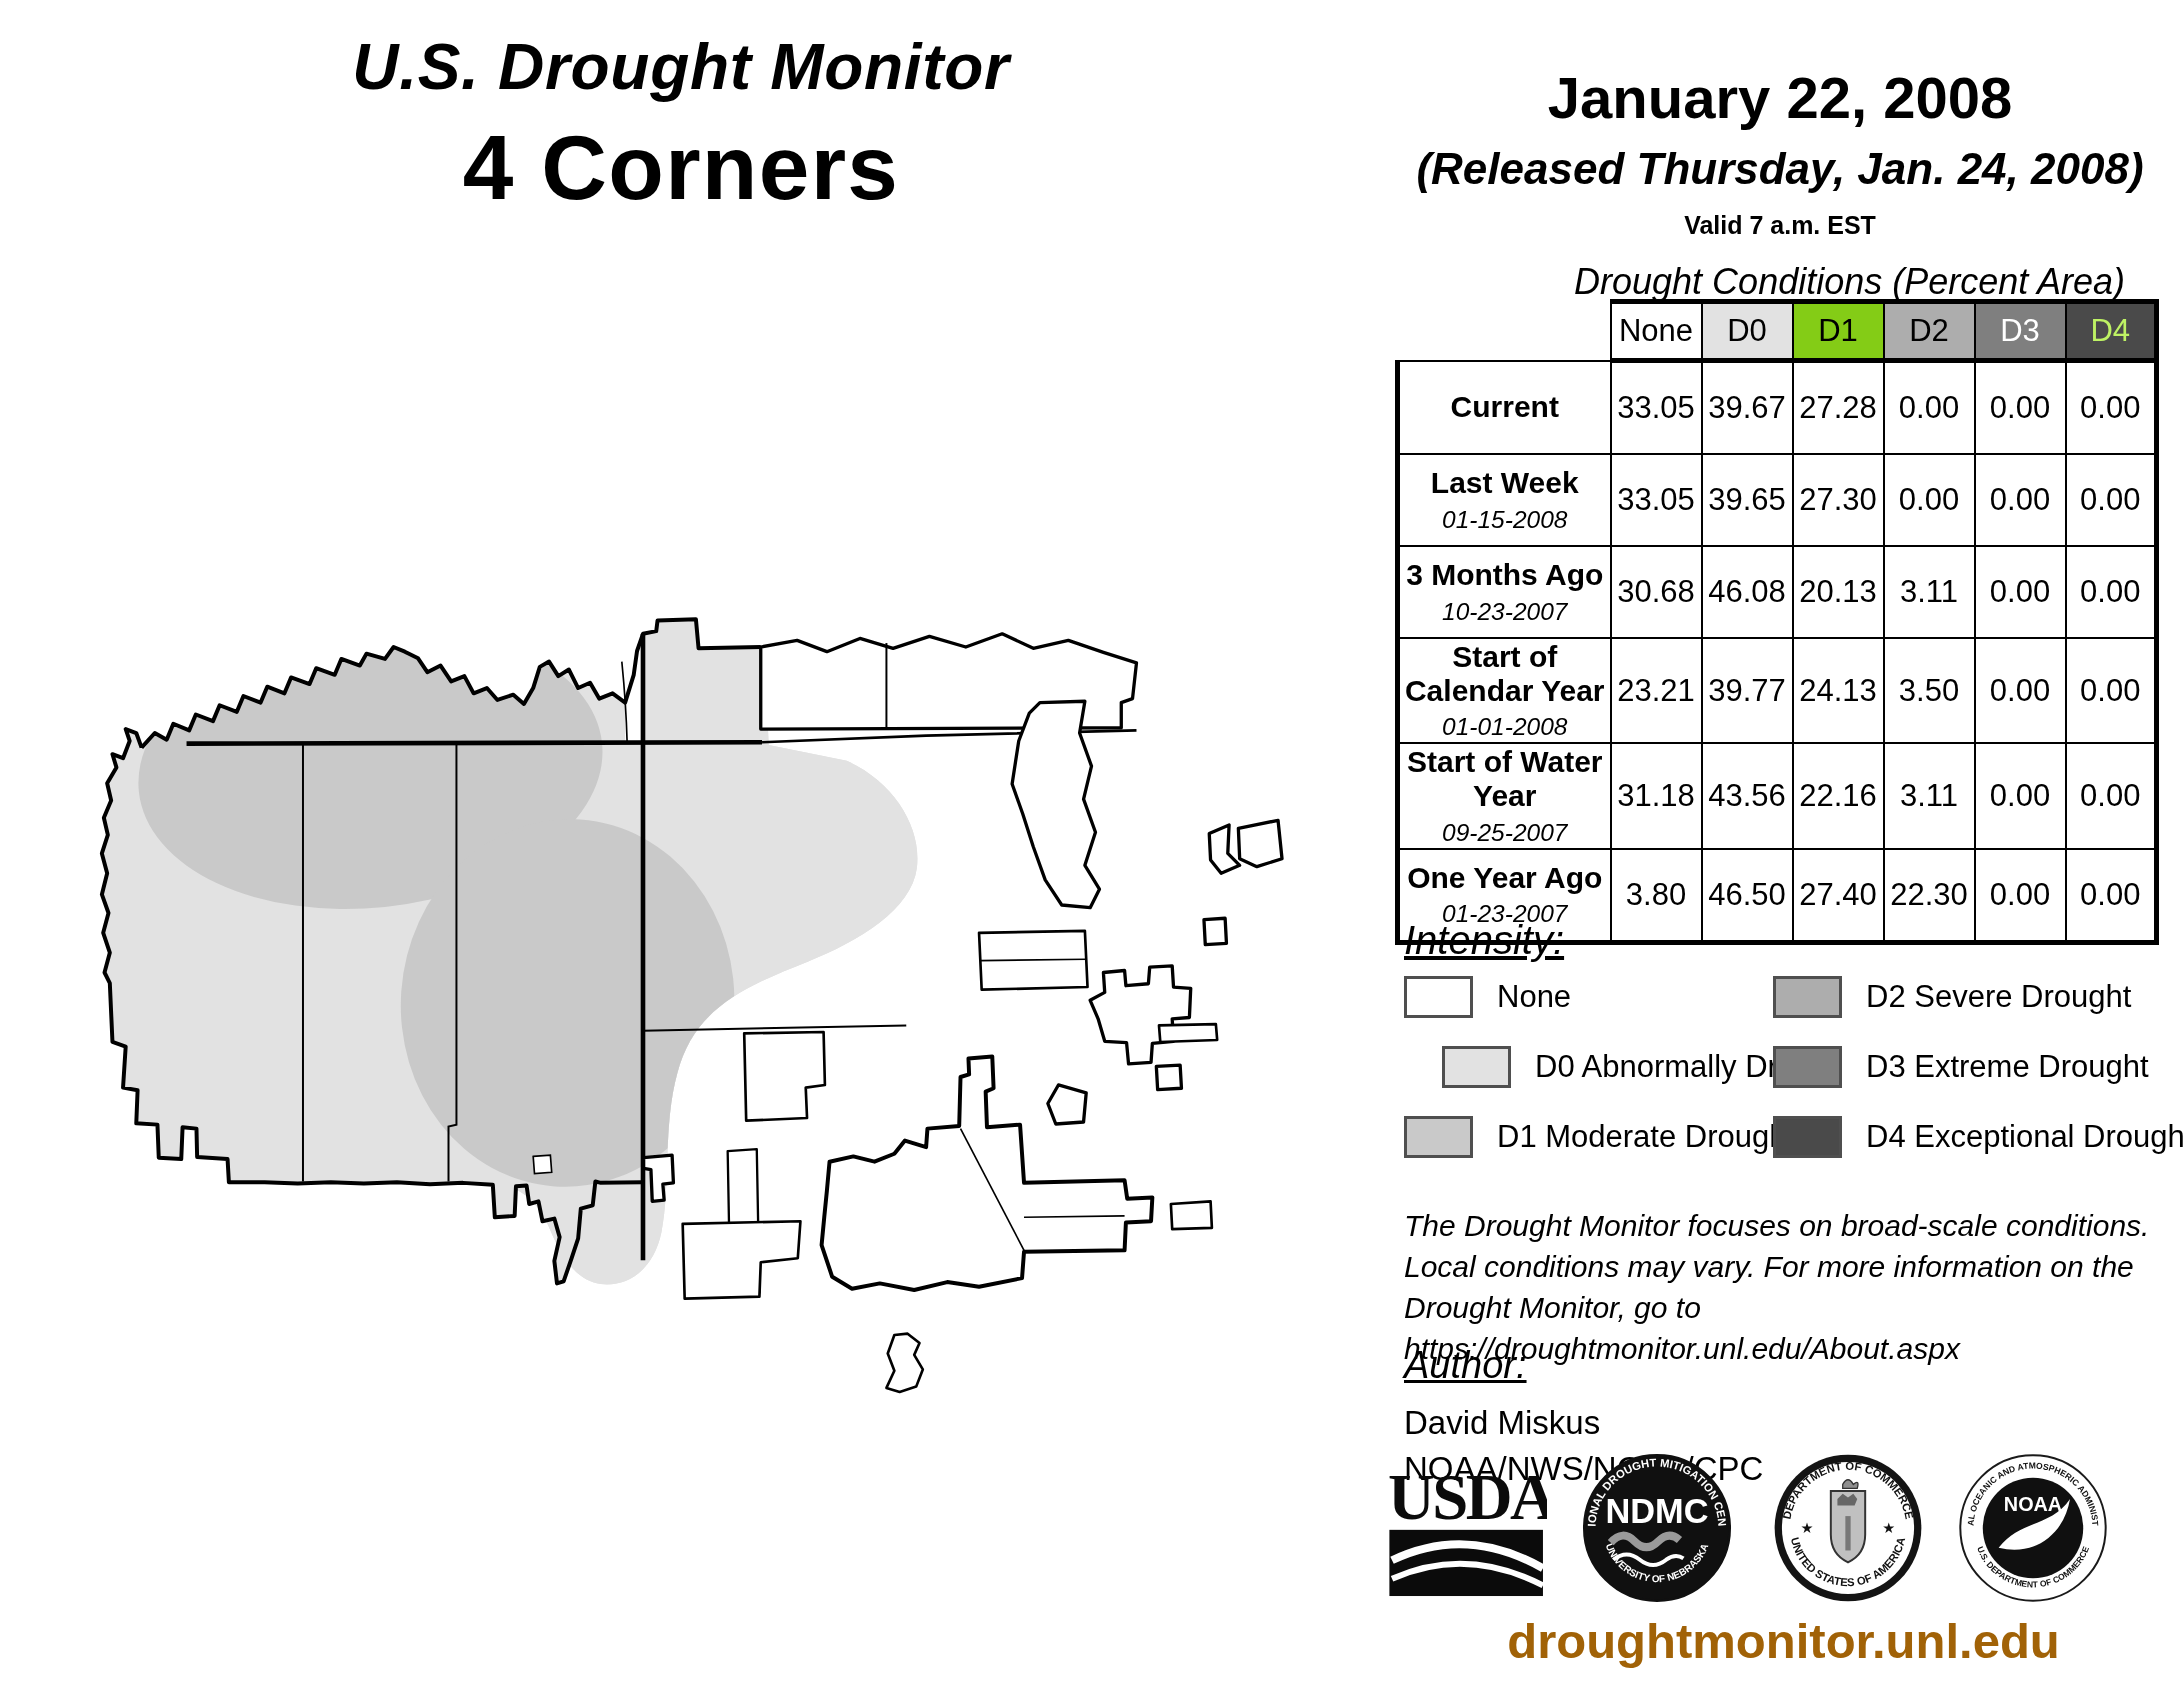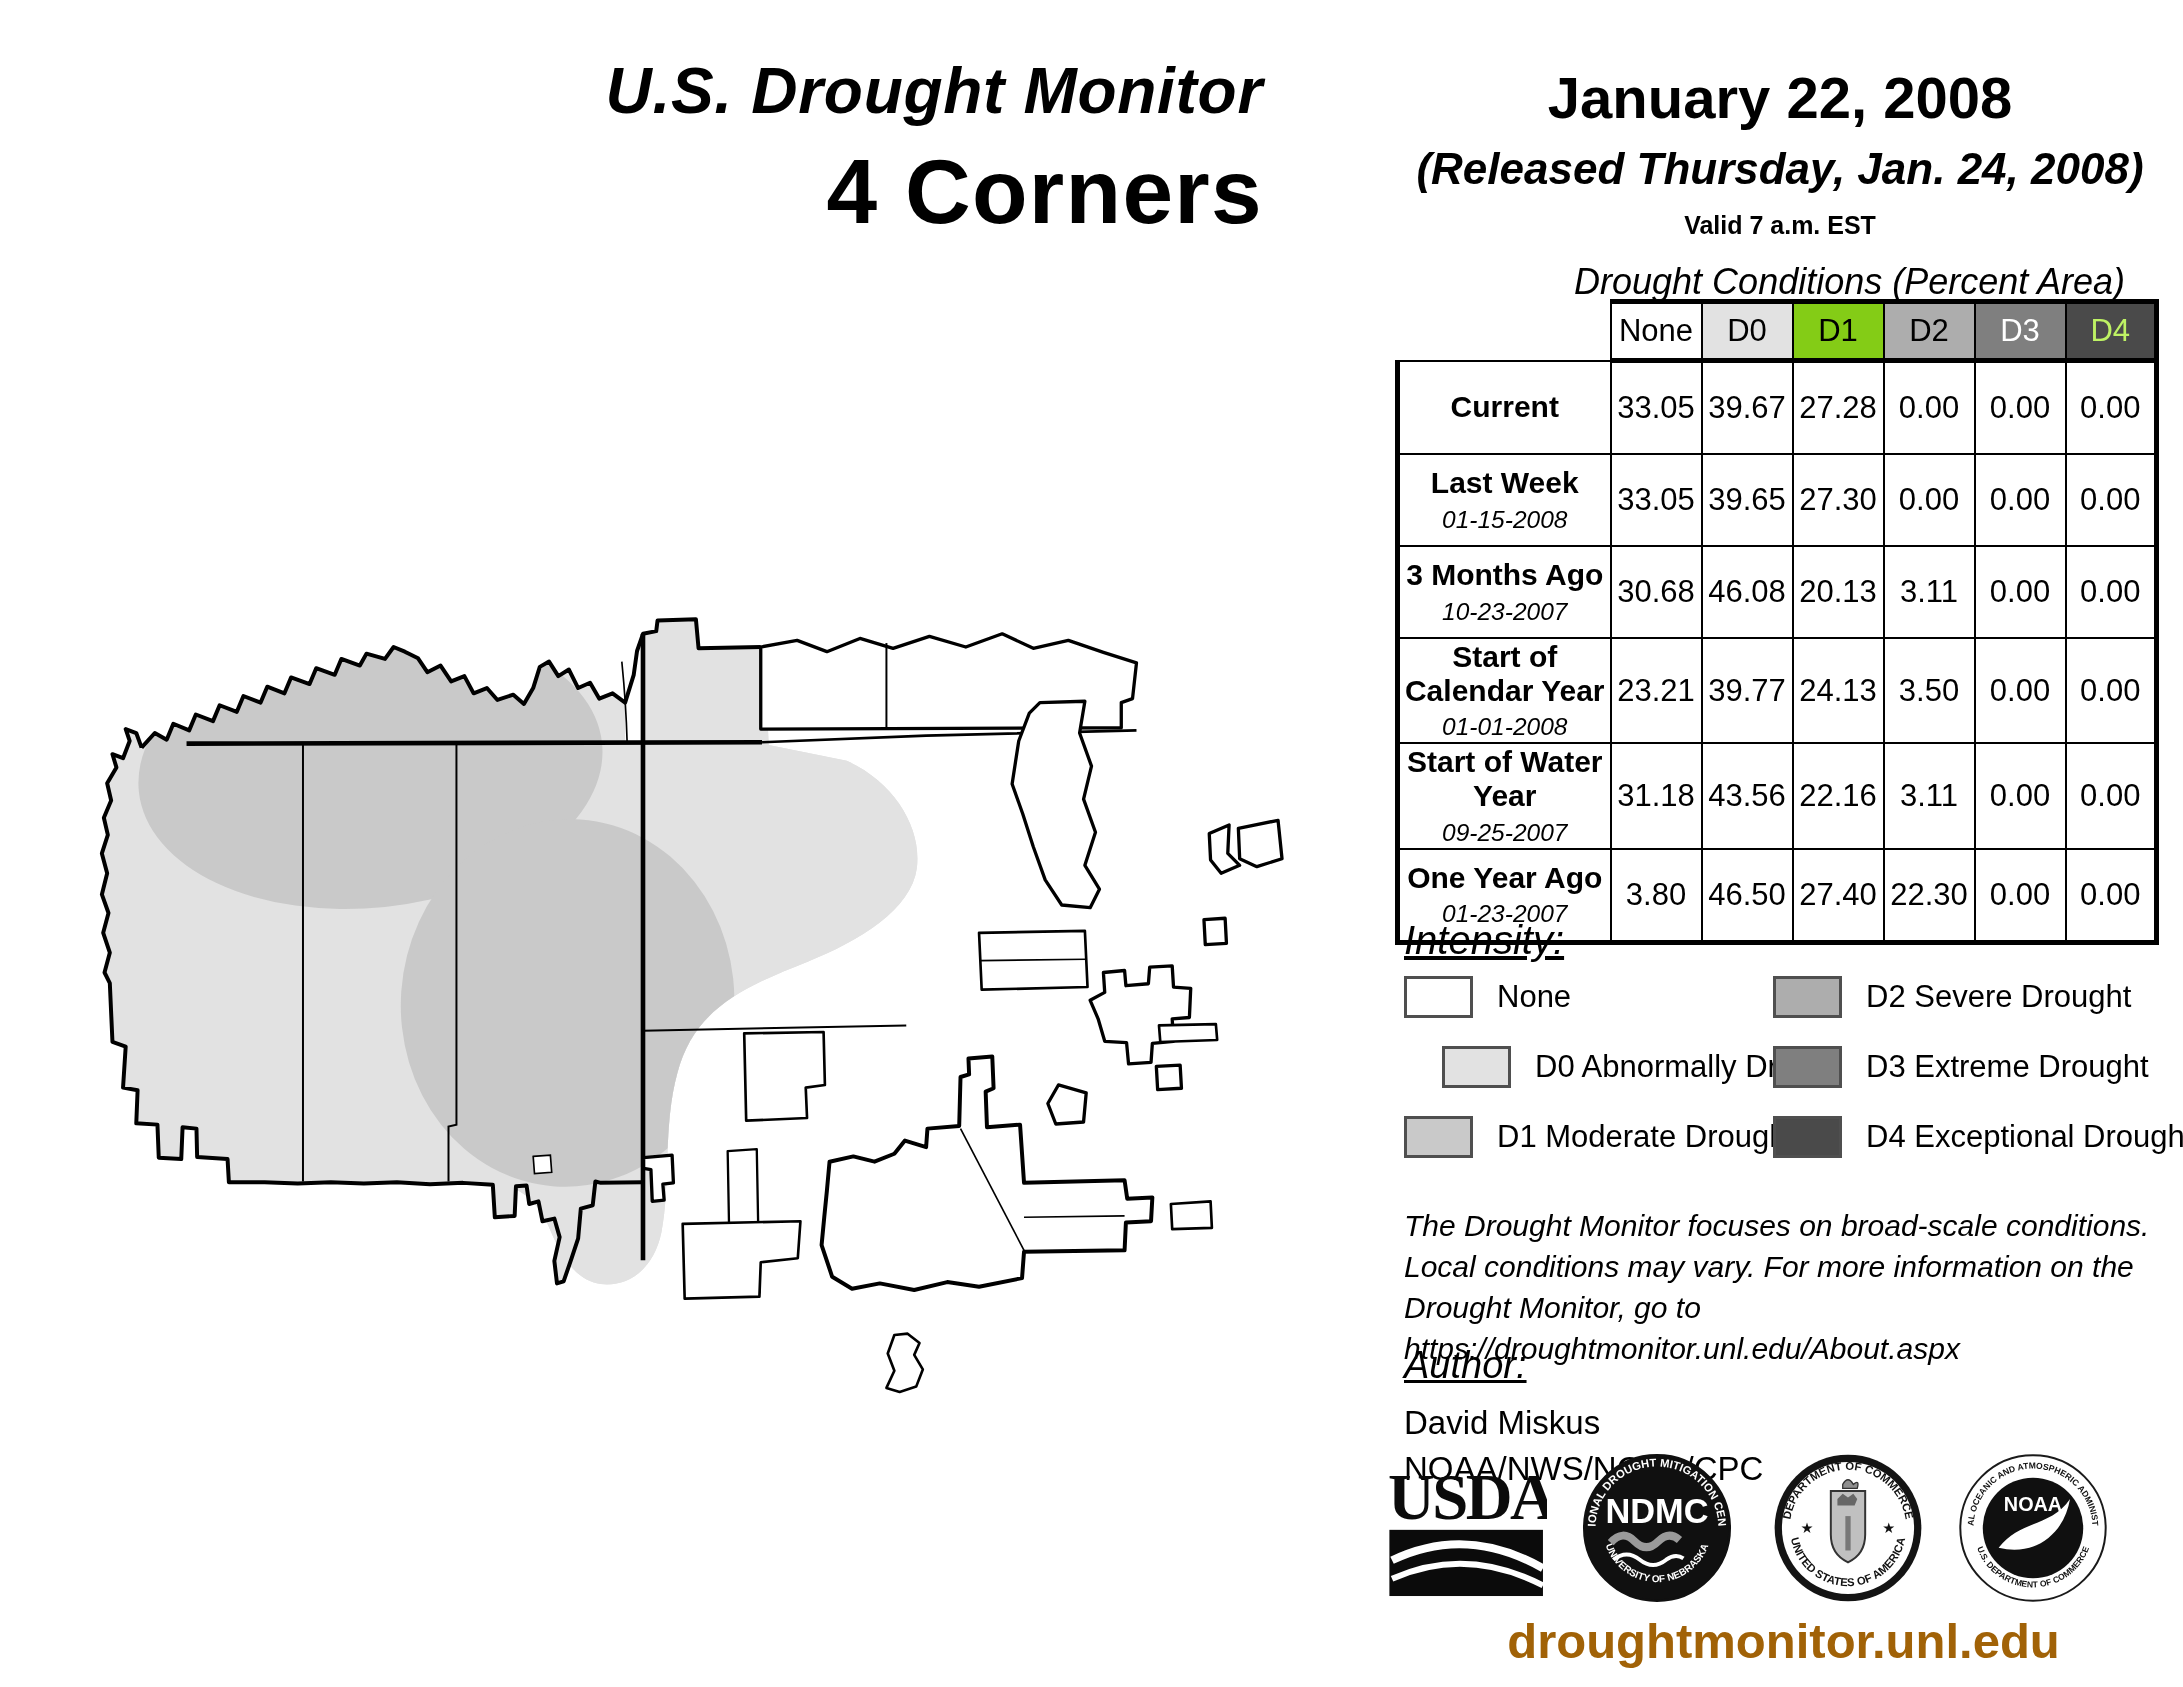--- a/index.html
+++ b/index.html
@@ -1,21 +1,21 @@
 <!DOCTYPE html>
 <html style="font-size:10.6px"><head>
 <meta charset="utf-8">
 <style>
   html,body{margin:0;padding:0;background:#ffffff;}
   body{width:2183px;height:1687px;position:relative;overflow:hidden;
        font-family:"Liberation Sans", sans-serif;color:#000;}
   .abs{position:absolute;}
 
   
-  #title-block{left:99px;top:54px;width:1164px;text-align:right;}
+  #title-block{left:99px;top:30px;width:1164px;text-align:center;}
   #main-title{font-size:64px;font-weight:bold;font-style:italic;letter-spacing:0.7px;}
   #region-title{font-size:91px;font-weight:bold;margin-top:12px;letter-spacing:1.3px;}
 
   #date-block{left:1403px;top:64px;width:754px;text-align:center;}
   #date-line{font-size:58px;font-weight:bold;}
   #released-line{font-size:44px;font-weight:bold;font-style:italic;margin-top:13.2px;}
   #valid-line{font-size:25px;font-weight:bold;margin-top:17px;}
 
   
   #table-title{left:1542px;top:261px;width:615px;text-align:center;

